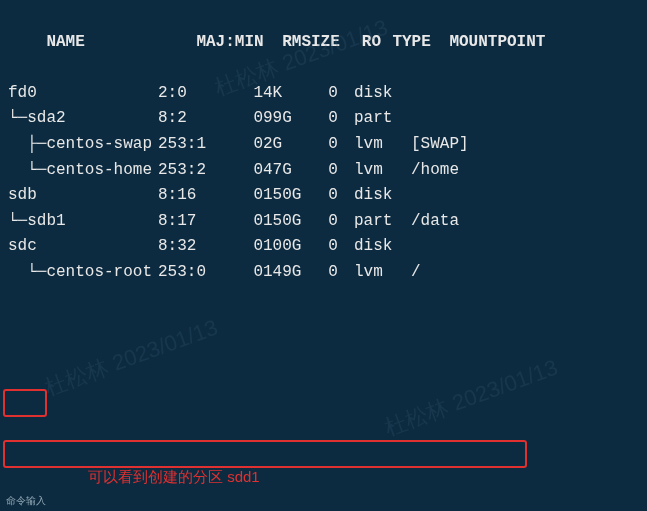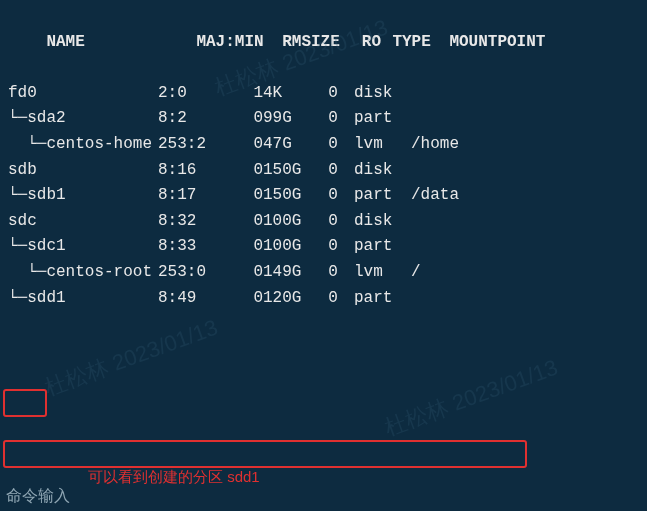--- a/index.html
+++ b/index.html
@@ -9,47 +9,46 @@
   .cell{display:inline-block}
   .c-name{width:150px}
   .c-maj{width:70px;text-align:left}
   .c-rm{width:35px;text-align:right}
   .c-size{width:55px;text-align:left}
   .c-ro{width:30px;text-align:center}
   .c-type{width:55px;padding-left:6px}
   .c-mnt{padding-left:2px}
   .box{border:2px solid #e03030;border-radius:3px;position:absolute}
   .annot{color:#e03030;font-family:"Microsoft YaHei",SimSun,sans-serif;font-size:15px;position:absolute;left:88px;top:465px}
-  .status{position:absolute;bottom:2px;left:6px;font-family:"Microsoft YaHei",SimSun,sans-serif;font-size:16px;color:#8fa6b3}
+  .status{position:absolute;bottom:2px;left:6px;font-family:"Microsoft YaHei",SimSun,sans-serif;font-size:10px;color:#8fa6b3}
   
   .wm{position:absolute;color:#335b74;opacity:.25;font-size:22px;transform:rotate(-20deg);font-family:"Microsoft YaHei",SimSun,sans-serif;pointer-events:none}
 </style>
 </head>
 <body>
 
 <div class="term">
 
   <div class="wm" style="left:210px;top:40px">杜松林 2023/01/13</div>
   <div class="wm" style="left:40px;top:340px">杜松林 2023/01/13</div>
   <div class="wm" style="left:380px;top:380px">杜松林 2023/01/13</div>
 
   <div class="row hdr">
     <span class="cell c-name">NAME</span><span class="cell c-maj">MAJ:MIN</span><span class="cell c-rm">RM</span><span class="cell c-size">SIZE</span><span class="cell c-ro">RO</span><span class="cell c-type">TYPE</span><span class="cell c-mnt">MOUNTPOINT</span>
   </div>
 
   <div id="rows">
       <div class="row"><span class="cell c-name">fd0</span><span class="cell c-maj">2:0</span><span class="cell c-rm">1</span><span class="cell c-size">4K</span><span class="cell c-ro">0</span><span class="cell c-type">disk</span><span class="cell c-mnt"></span></div>
       <div class="row"><span class="cell c-name">└─sda2</span><span class="cell c-maj">8:2</span><span class="cell c-rm">0</span><span class="cell c-size">99G</span><span class="cell c-ro">0</span><span class="cell c-type">part</span><span class="cell c-mnt"></span></div>
+      <div class="row"><span class="cell c-name">  ├─centos-swap</span><span class="cell c-maj">253:1</span><span class="cell c-rm">0</span><span class="cell c-size">2G</span><span class="cell c-ro">0</span><span class="cell c-type">lvm</span><span class="cell c-mnt">[SWAP]</span></div>
       <div class="row"><span class="cell c-name">  └─centos-home</span><span class="cell c-maj">253:2</span><span class="cell c-rm">0</span><span class="cell c-size">47G</span><span class="cell c-ro">0</span><span class="cell c-type">lvm</span><span class="cell c-mnt">/home</span></div>
       <div class="row"><span class="cell c-name">sdb</span><span class="cell c-maj">8:16</span><span class="cell c-rm">0</span><span class="cell c-size">150G</span><span class="cell c-ro">0</span><span class="cell c-type">disk</span><span class="cell c-mnt"></span></div>
       <div class="row"><span class="cell c-name">└─sdb1</span><span class="cell c-maj">8:17</span><span class="cell c-rm">0</span><span class="cell c-size">150G</span><span class="cell c-ro">0</span><span class="cell c-type">part</span><span class="cell c-mnt">/data</span></div>
       <div class="row"><span class="cell c-name">sdc</span><span class="cell c-maj">8:32</span><span class="cell c-rm">0</span><span class="cell c-size">100G</span><span class="cell c-ro">0</span><span class="cell c-type">disk</span><span class="cell c-mnt"></span></div>
-      <div class="row"><span class="cell c-name">└─sdc1</span><span class="cell c-maj">8:33</span><span class="cell c-rm">0</span><span class="cell c-size">100G</span><span class="cell c-ro">0</span><span class="cell c-type">part</span><span class="cell c-mnt"></span></div>
       <div class="row"><span class="cell c-name">  └─centos-root</span><span class="cell c-maj">253:0</span><span class="cell c-rm">0</span><span class="cell c-size">149G</span><span class="cell c-ro">0</span><span class="cell c-type">lvm</span><span class="cell c-mnt">/</span></div>
-      <div class="row"><span class="cell c-name">└─sdd1</span><span class="cell c-maj">8:49</span><span class="cell c-rm">0</span><span class="cell c-size">120G</span><span class="cell c-ro">0</span><span class="cell c-type">part</span><span class="cell c-mnt"></span></div>
     </div>
 
   <div class="box" style="left:3px;top:389px;width:40px;height:24px"></div>
   <div class="box" style="left:3px;top:440px;width:520px;height:24px"></div>
 
   <div class="annot">可以看到创建的分区 sdd1</div>
 
   <div class="status">命令输入</div>
 </div>
 

